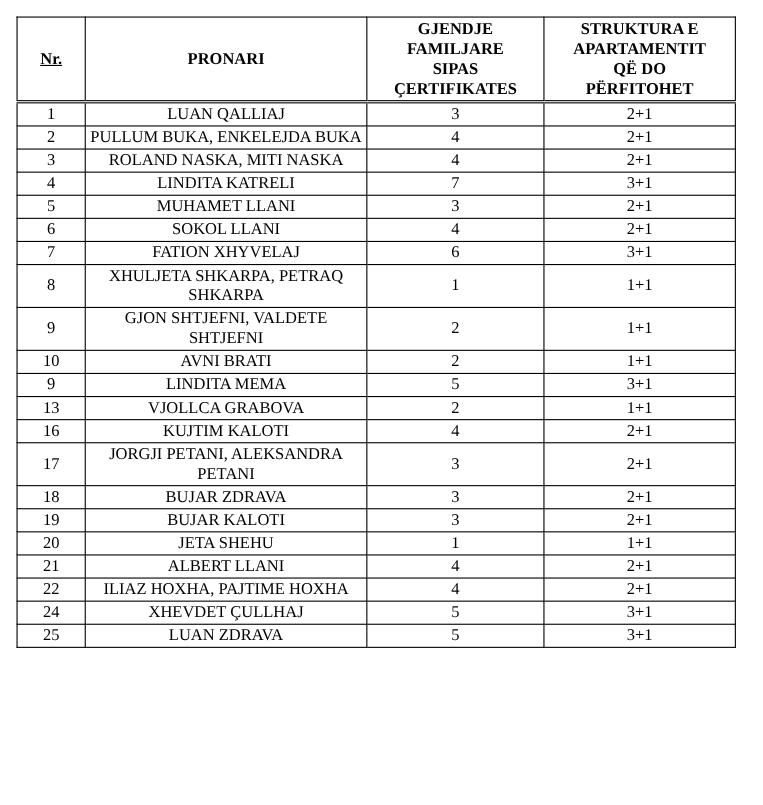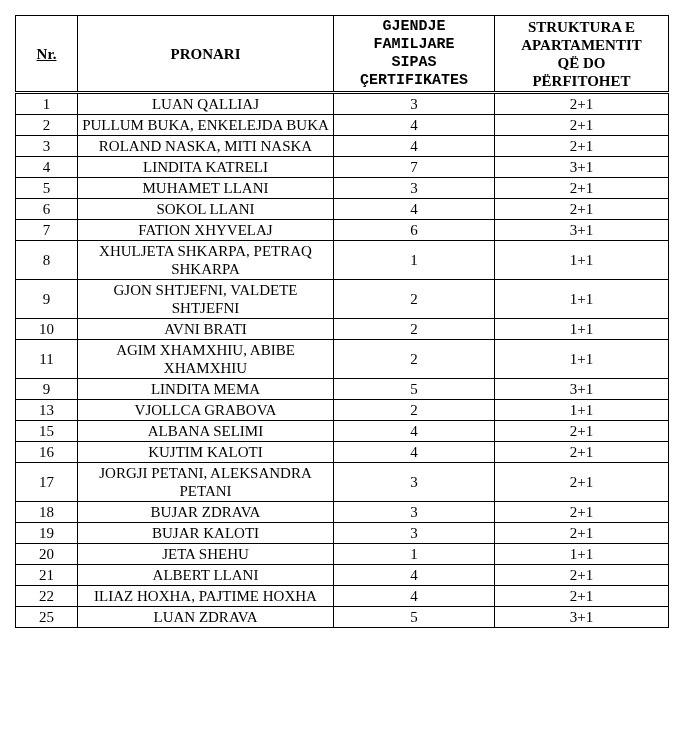--- a/index.html
+++ b/index.html
@@ -38,21 +38,21 @@
     font-weight: bold;
     white-space: pre-line;
     border-bottom: 3px double #000000;
     height: 77px;
   }
   table.doc-table tbody td {
     height: 21px;
   }
   .col-nr        { width: 62px; text-decoration: underline;  }
   .col-name      { width: 256px; }
-  .col-gjendje   { width: 161px; font-family: Liberation Mono, monospace; }
+  .col-gjendje   { width: 161px; }
   .col-struktura { width: 174px; }
 </style>
 </head>
 <body>
 
 <div class="page">
   <table class="doc-table">
     <colgroup>
       <col class="col-nr">
       <col class="col-name">
@@ -137,48 +137,36 @@
     <td>1+1</td>
   </tr>
 
   <tr>
     <td>10</td>
     <td>AVNI BRATI</td>
     <td>2</td>
     <td>1+1</td>
   </tr>
 
-  <tr>
-    <td>11</td>
-    <td>AGIM XHAMXHIU, ABIBE XHAMXHIU</td>
-    <td>2</td>
-    <td>1+1</td>
-  </tr>
 
   <tr>
     <td>9</td>
     <td>LINDITA MEMA</td>
     <td>5</td>
     <td>3+1</td>
   </tr>
 
   <tr>
     <td>13</td>
     <td>VJOLLCA GRABOVA</td>
     <td>2</td>
     <td>1+1</td>
   </tr>
 
 
-  <tr>
-    <td>15</td>
-    <td>ALBANA SELIMI</td>
-    <td>4</td>
-    <td>2+1</td>
-  </tr>
 
   <tr>
     <td>16</td>
     <td>KUJTIM KALOTI</td>
     <td>4</td>
     <td>2+1</td>
   </tr>
 
   <tr>
     <td>17</td>
@@ -216,20 +204,26 @@
   </tr>
 
   <tr>
     <td>22</td>
     <td>ILIAZ HOXHA, PAJTIME HOXHA</td>
     <td>4</td>
     <td>2+1</td>
   </tr>
 
 
+  <tr>
+    <td>24</td>
+    <td>XHEVDET ÇULLHAJ</td>
+    <td>5</td>
+    <td>3+1</td>
+  </tr>
 
   <tr>
     <td>25</td>
     <td>LUAN ZDRAVA</td>
     <td>5</td>
     <td>3+1</td>
   </tr>
 </tbody>
   </table>
 </div>

